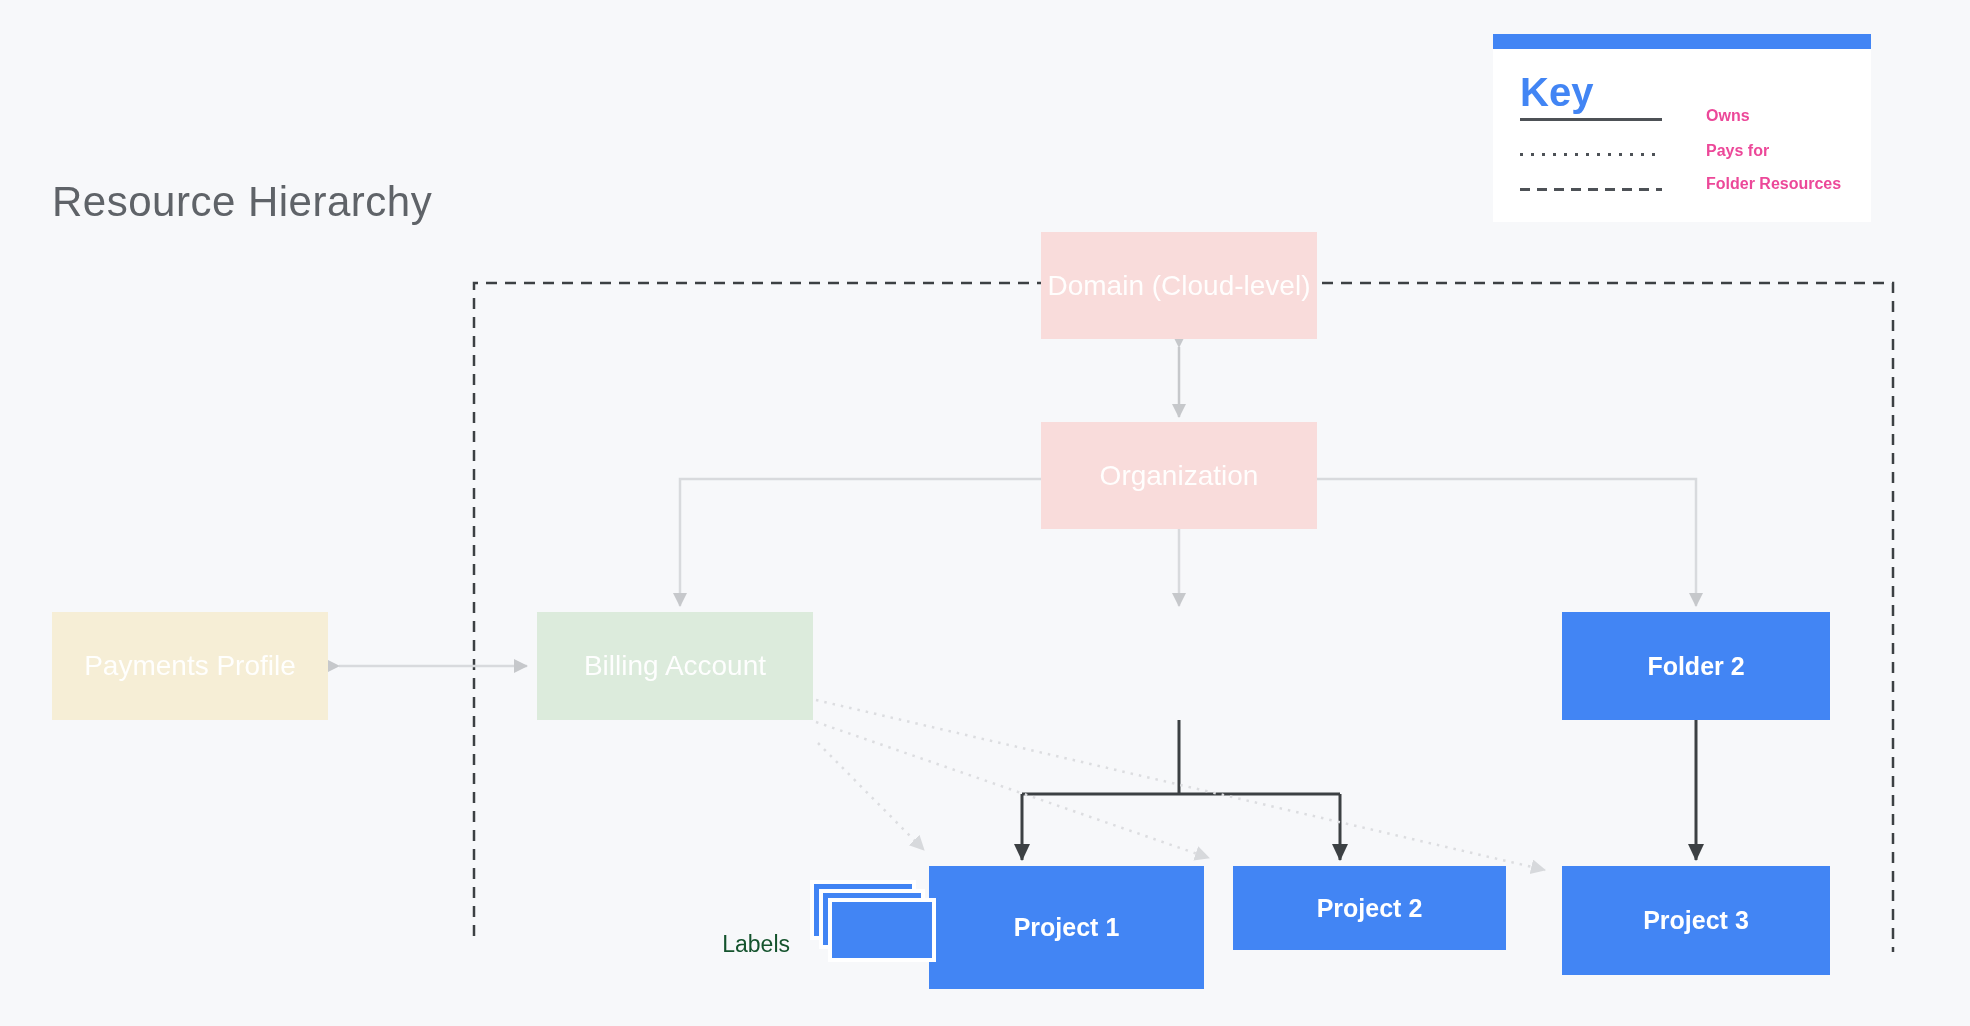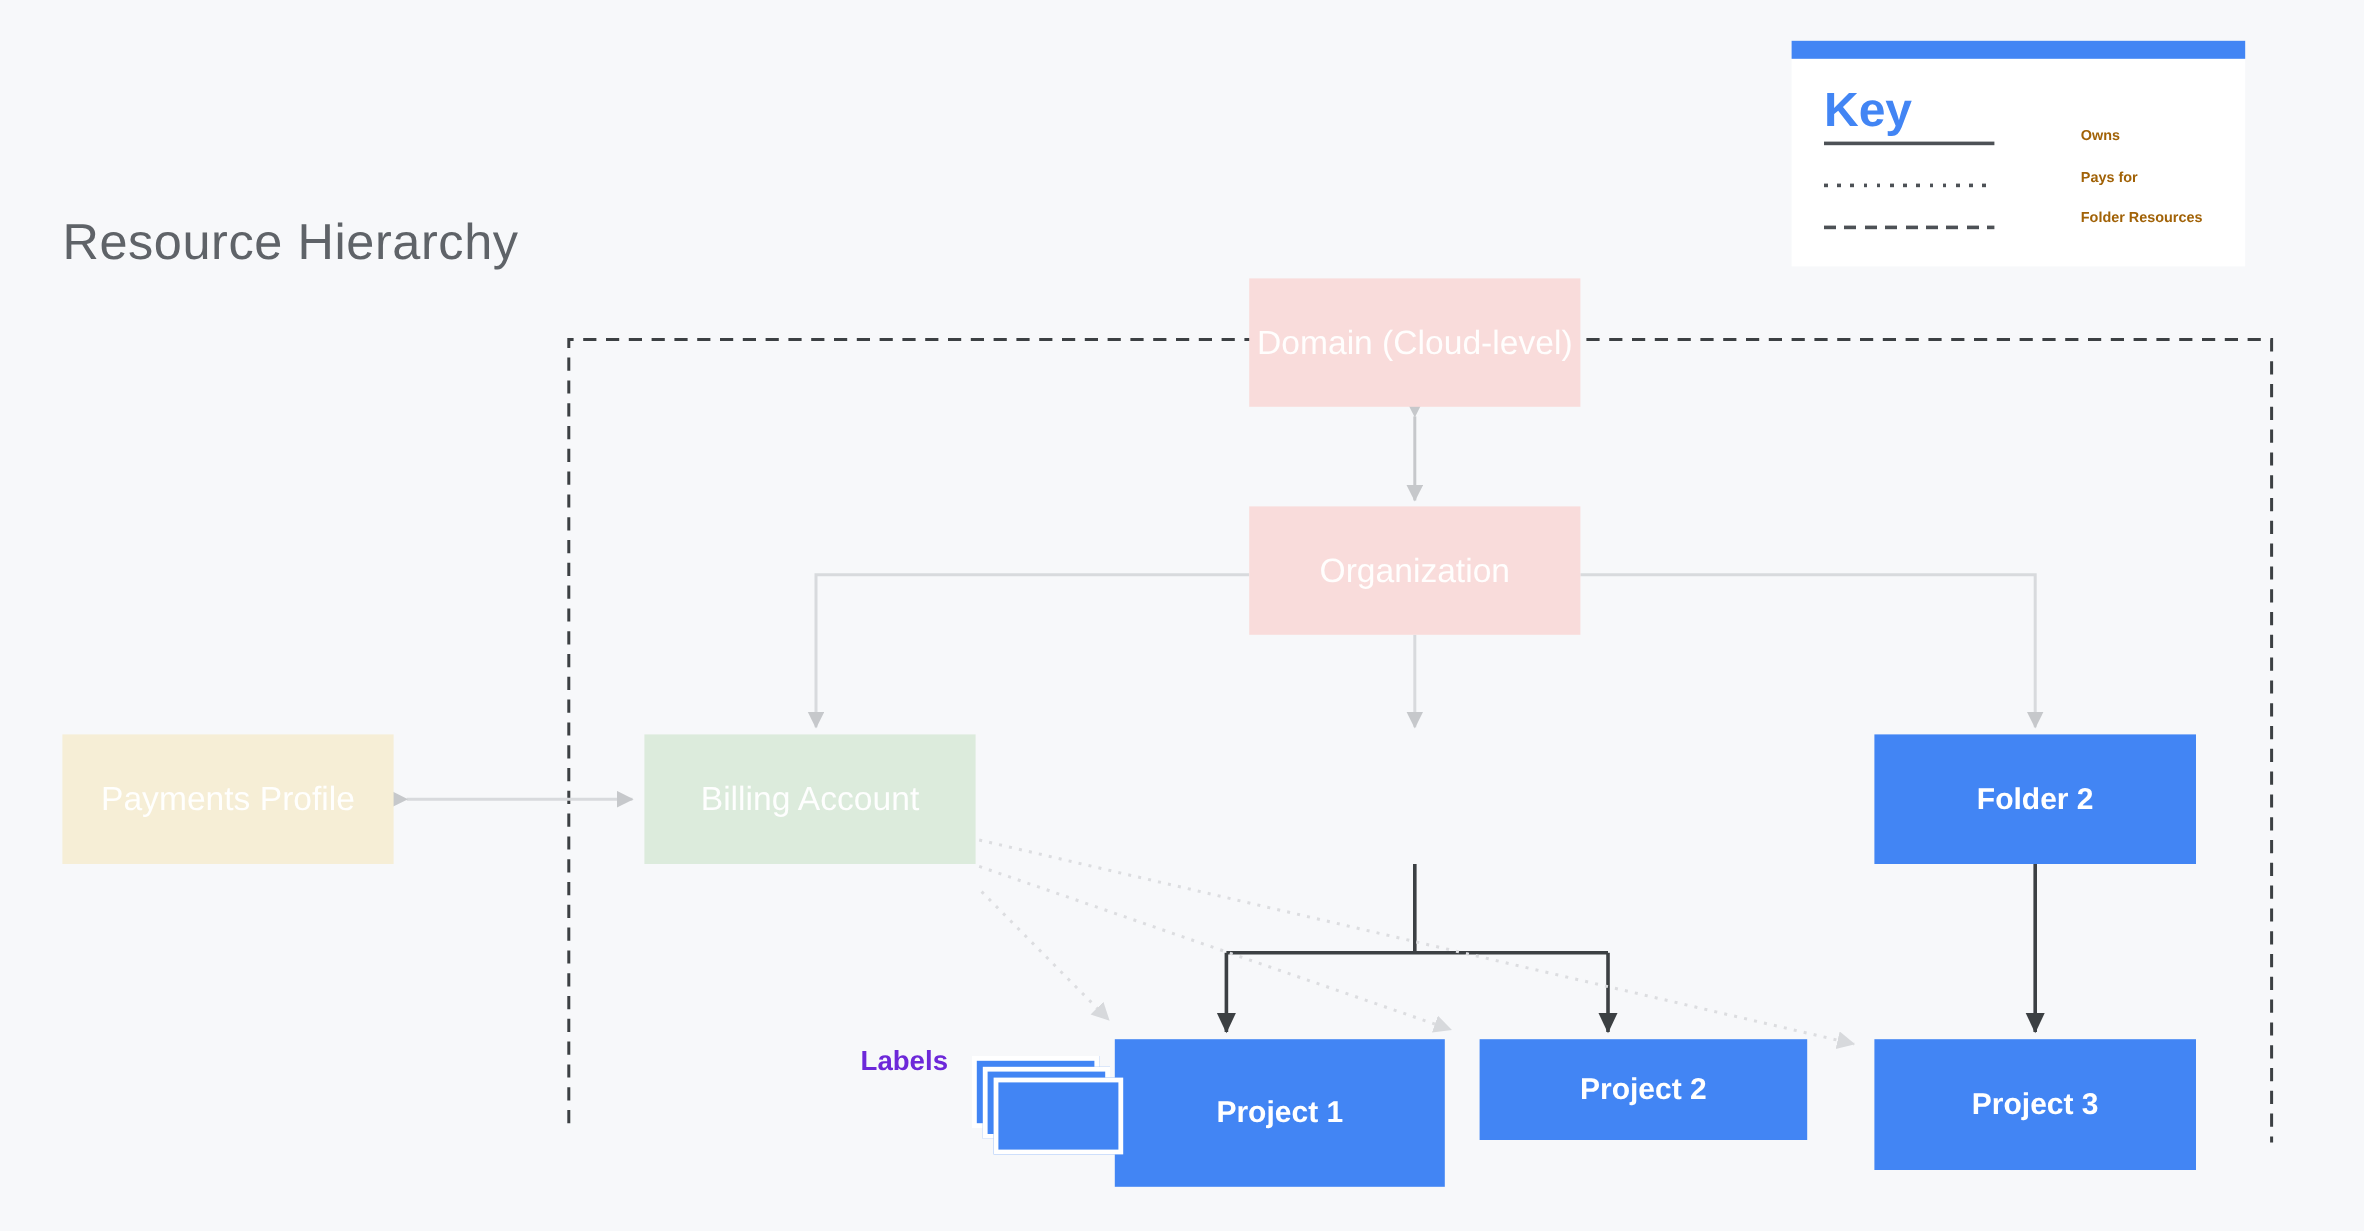--- a/index.html
+++ b/index.html
@@ -28,22 +28,22 @@
   #n-org     {left:1041px;top:422px;width:276px;height:107px;}
   #n-pay     {left:52px;  top:612px;width:276px;height:108px;}
   #n-bill    {left:537px; top:612px;width:276px;height:108px;}
   #n-f1      {left:1040px;top:612px;width:277px;height:108px;}
   #n-f2      {left:1562px;top:612px;width:268px;height:108px;}
   #n-p1      {left:929px; top:866px;width:275px;height:123px;}
   #n-p2      {left:1233px;top:866px;width:273px;height:84px;}
   #n-p3      {left:1562px;top:866px;width:268px;height:109px;}
   
   .labels-caption{
-    position:absolute;left:660px;top:871px;width:130px;z-index:3;
-    text-align:right;font-size:23px;font-weight:700;color:#6d28d9;
+    position:absolute;left:660px;top:931px;width:130px;z-index:3;
+    text-align:right;font-size:23px;font-weight:400;color:#14532d;
   }
   .card{
     position:absolute;z-index:3;background:#4285f4;border:4px solid #ffffff;
     box-sizing:border-box;
   }
   #card-back {left:810px;top:880px;width:106px;height:60px;}
   #card-mid  {left:819px;top:889px;width:106px;height:60px;}
   #card-front{left:828px;top:898px;width:108px;height:64px;}
   
   .key-box{
@@ -54,21 +54,21 @@
   .key-title{position:absolute;left:27px;top:36px;font-size:40px;font-weight:700;color:#4285f4;}
   .key-sample{position:absolute;left:27px;width:142px;height:3px;}
   .key-sample.solid {background:#4d5156;}
   .key-sample.dotted{background-image:repeating-linear-gradient(to right,#4d5156 0 3px,transparent 3px 11px);}
   .key-sample.dashed{background-image:repeating-linear-gradient(to right,#4d5156 0 10px,transparent 10px 17px);}
   #ks-solid {top:84px;}
   #ks-dotted{top:119px;}
   #ks-dashed{top:154px;}
   .key-label{
     position:absolute;left:213px;width:160px;
-    font-size:12px;font-weight:700;color:#a16207;line-height:1.25;margin-left:28px;
+    font-size:16px;font-weight:700;color:#ec4899;line-height:1.25;
   }
   #kl-owns {top:72px;}
   #kl-pays {top:107px;}
   #kl-cloud{top:140px;}
 </style>
 </head>
 <body>
 
 <div class="stage">
 

